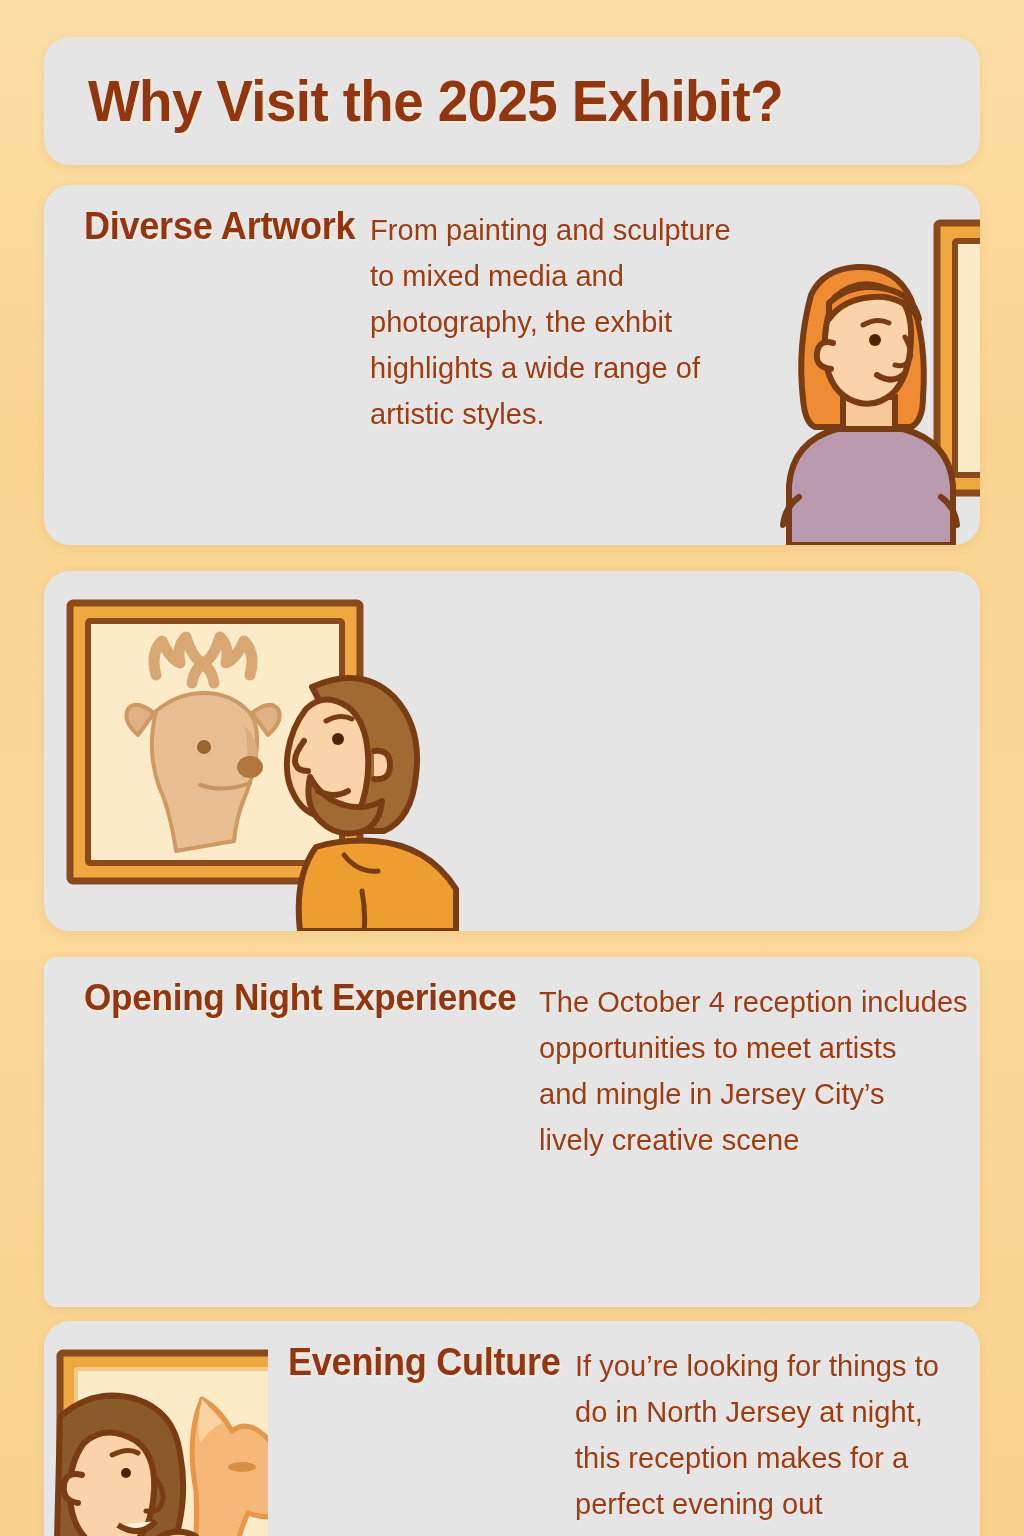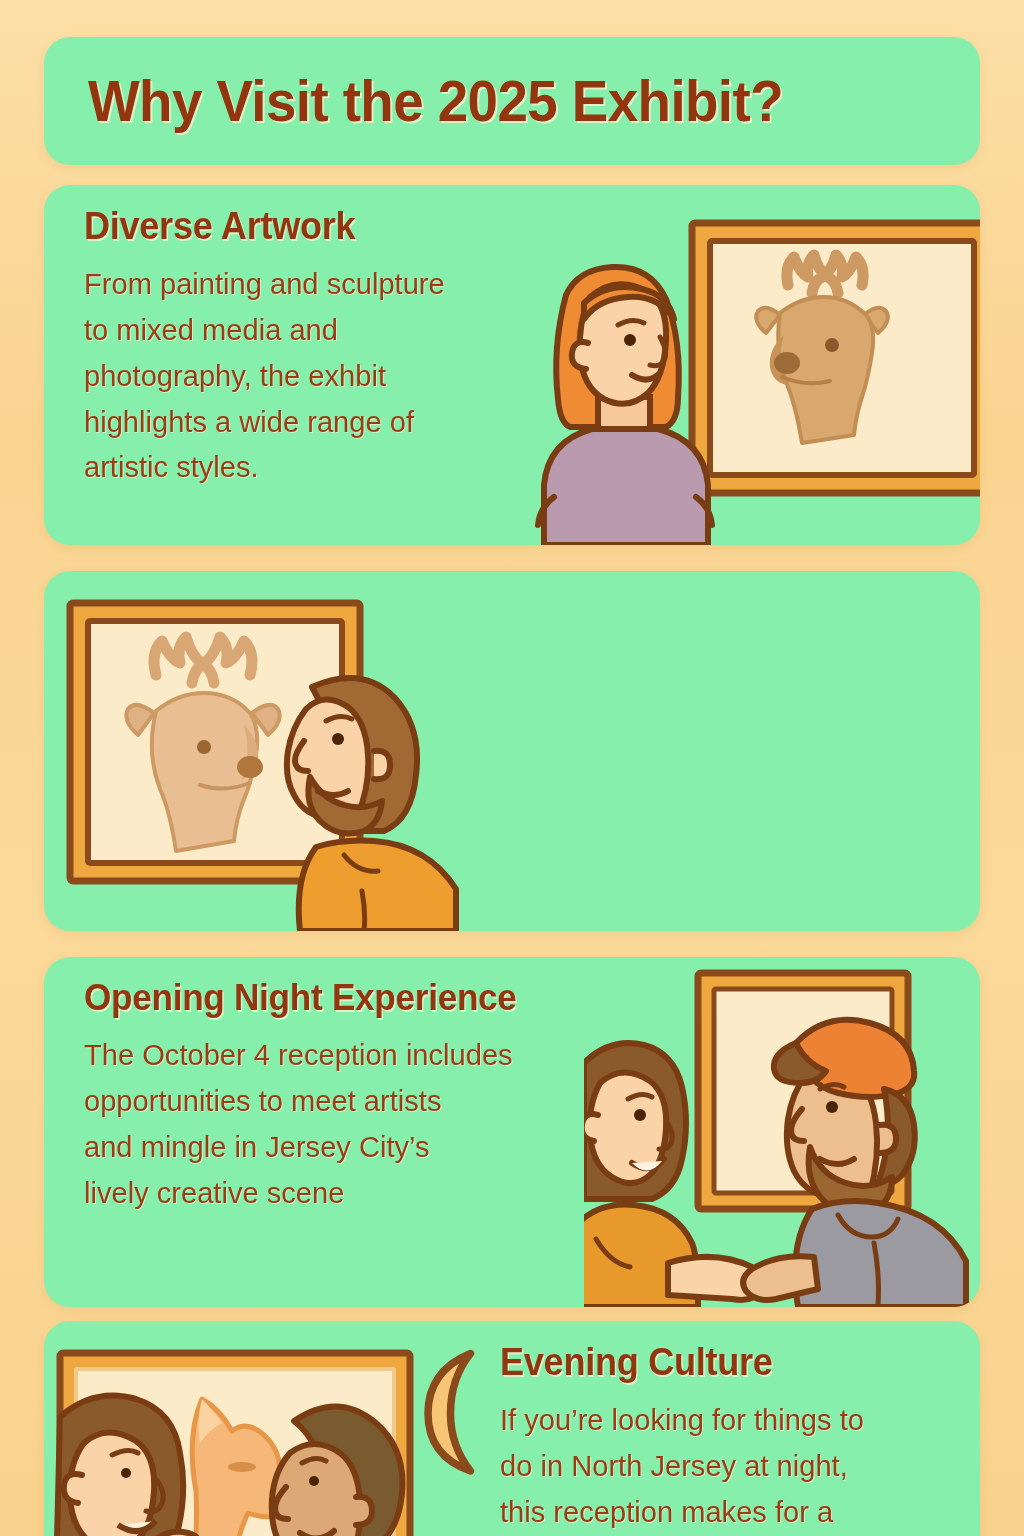--- a/index.html
+++ b/index.html
@@ -29,21 +29,21 @@
     position: relative;
     z-index: 1;
     width: 1024px;
     height: 1536px;
     padding: 37px 44px 0 44px;
   }
 
   
   .card {
     position: relative;
-    background: #86efac;
+    background: #e5e5e5;
     border-radius: 26px;
     box-shadow: 0 3px 10px rgba(180, 120, 40, 0.13);
     overflow: hidden;
   }
 
   .title-card {
     height: 128px;
     display: flex;
     align-items: center;
     padding-left: 44px;
@@ -60,28 +60,28 @@
     transform: scaleX(0.96);
     transform-origin: left center;
   }
 
   .feature-card {
     height: 360px;
     margin-bottom: 26px;
     display: flex;
     align-items: stretch;
   }
-  .feature-card.card3 { height: 350px; margin-bottom: 14px; }
+  .feature-card.card3 { height: 350px; margin-bottom: 14px; border-radius: 12px; }
   .feature-card.card4 { height: 330px; margin-bottom: 0; }
 
   .text-col {
     flex: 0 0 470px;
     padding: 22px 18px 16px 40px;
     display: flex;
-    flex-direction: column;
+    flex-direction: row;
     justify-content: flex-start;
     z-index: 3;
     position: relative;
   }
   .card2 .text-col { flex: 0 0 500px; padding-left: 18px; padding-right: 22px; }
   .card3 .text-col { flex: 0 0 540px; }
   .card4 .text-col { flex: 0 0 500px; padding-left: 20px; padding-right: 30px; }
 
   .art-col {
     flex: 1 1 auto;

